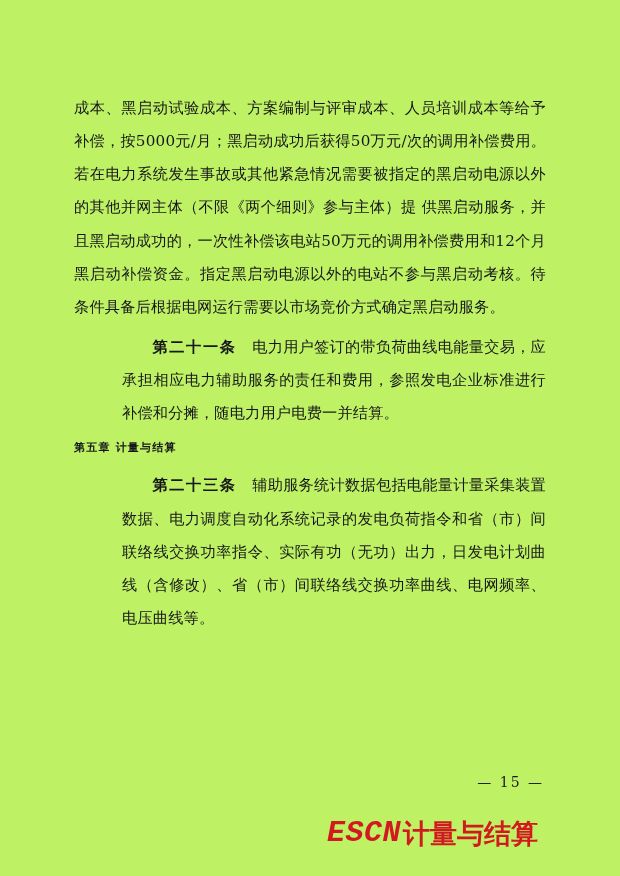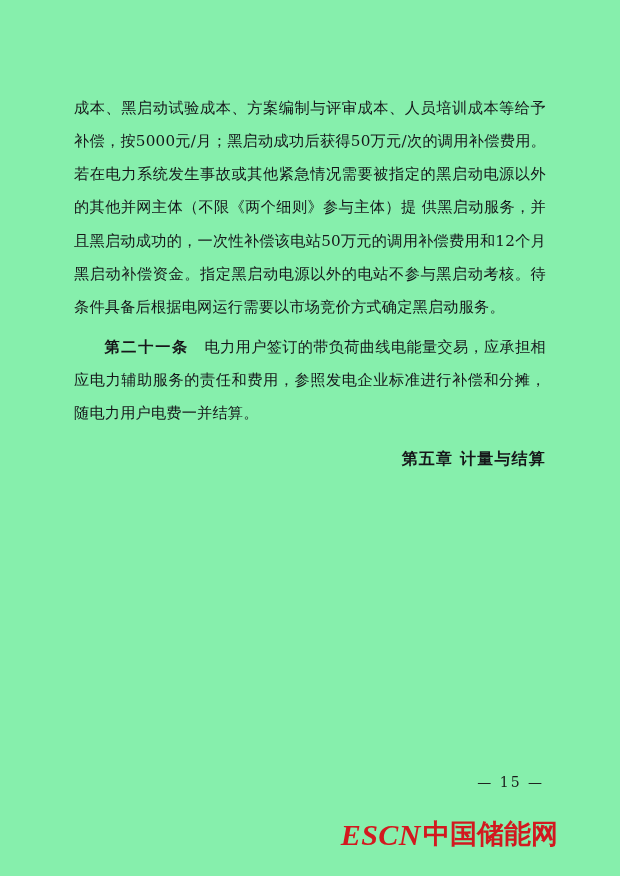--- a/index.html
+++ b/index.html
@@ -12,67 +12,68 @@
     background: #ffffff;
     font-family: "DejaVu Serif", serif;
     overflow: hidden;
   }
   .page {
     position: relative;
     width: 620px;
     height: 876px;
     box-sizing: border-box;
     padding: 92px 74px 0 74px;
-    background: #86efac;
+    background: #bef264;
   }
   .body-text {
     font-size: 15.2px;
     line-height: 2.18;
     color: #16171a;
     text-align: justify;
     text-justify: inter-ideograph;
     letter-spacing: 0.2px;
   }
   .para {
     margin: 0;
     text-indent: 0;
   }
   .para.indent {
     text-indent: 2em;
+    margin-left: 48px;
   }
   .article-label {
     font-weight: bold;
     letter-spacing: 1.6px;
   }
   .chapter-heading {
-    font-size: 16px;
+    font-size: 11px;
     font-weight: bold;
-    text-align: right;
+    text-align: left;
     line-height: 2.18;
     color: #16171a;
     letter-spacing: 1.2px;
-    margin: 12px 0 2px 0;
+    margin: 6px 0 2px 0;
   }
   .page-number {
     position: absolute;
     right: 76px;
     bottom: 86px;
     font-size: 14px;
     color: #1a1a1a;
     letter-spacing: 2px;
     font-family: "DejaVu Serif", serif;
     margin-left: 33px;
   }
   .logo {
     position: absolute;
-    right: 62px;
+    right: 82px;
     bottom: 24px;
     display: flex;
-    align-items: flex-end;
-    font-family: Liberation Serif, serif;
+    align-items: flex-start;
+    font-family: Liberation Mono, monospace;
     font-weight: bold;
     white-space: nowrap;
   }
   .logo-escn {
     font-size: 30px;
     color: #d2191f;
     letter-spacing: 0.5px;
     font-style: italic;
     font-weight: bold;
   }
@@ -96,23 +97,24 @@
 
     <div class="spacer-sm"></div>
 
     <p class="para indent"><span class="article-label">第二十一条</span>　<span>电力用户签订的带负荷曲线电能量交易，应承担相应电力辅助服务的责任和费用，参照发电企业标准进行补偿和分摊，随电力用户电费一并结算。</span></p>
 
     <div class="chapter-heading">第五章 计量与结算</div>
 
 
     <div class="spacer-sm"></div>
 
+    <p class="para indent"><span class="article-label">第二十三条</span>　<span>辅助服务统计数据包括电能量计量采集装置数据、电力调度自动化系统记录的发电负荷指令和省（市）间联络线交换功率指令、实际有功（无功）出力，日发电计划曲线（含修改）、省（市）间联络线交换功率曲线、电网频率、电压曲线等。</span></p>
 
   </div>
 
   <div class="page-number">— 15 —</div>
 
   <div class="logo">
     <span class="logo-escn">ESCN</span>
-    <span class="logo-cn">中国储能网</span>
+    <span class="logo-cn">计量与结算</span>
   </div>
 
 </div>
 
 </body></html>

